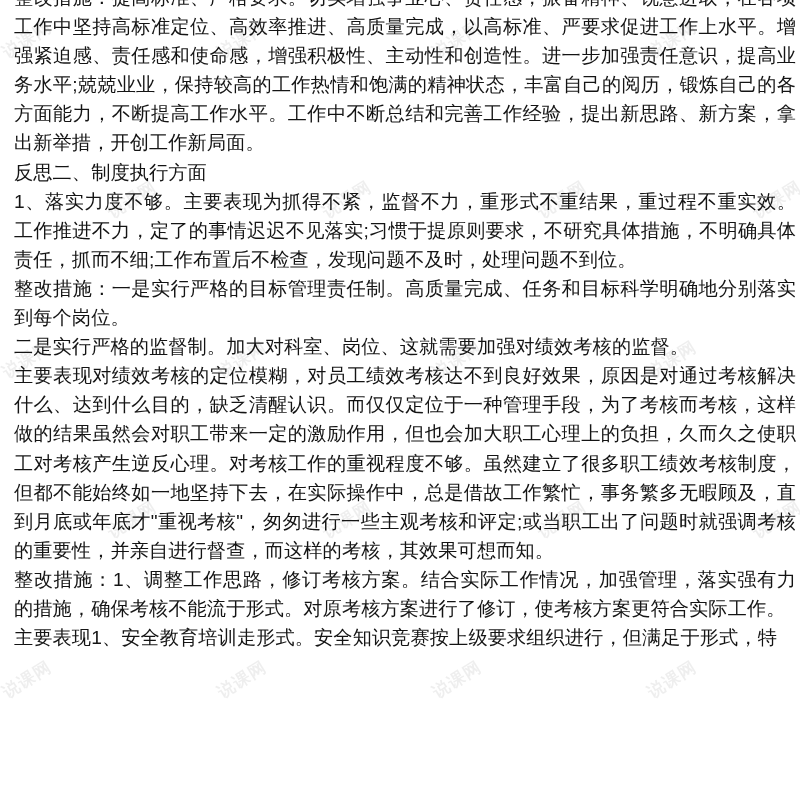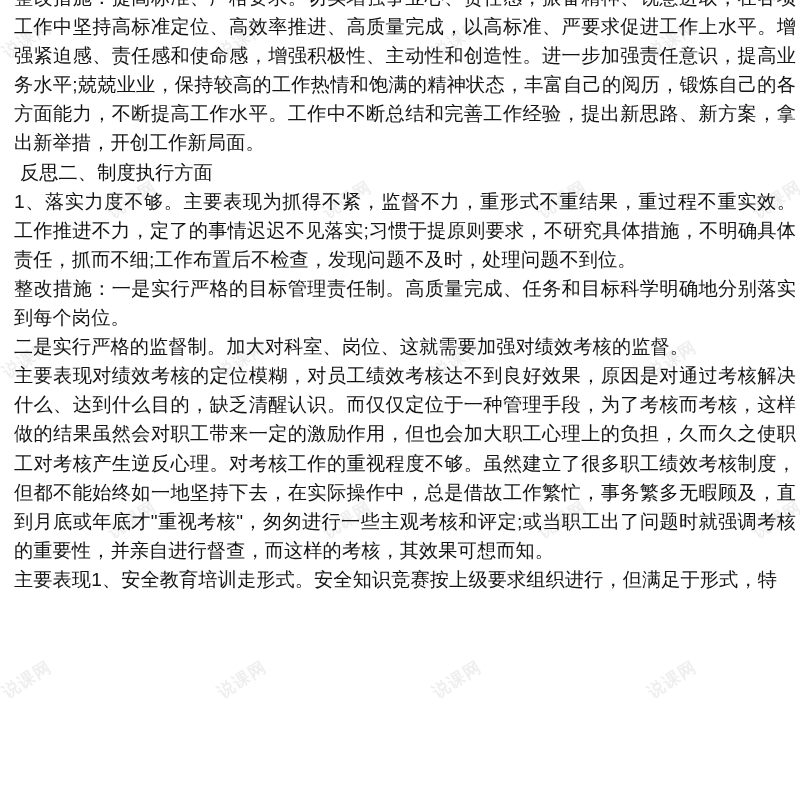--- a/index.html
+++ b/index.html
@@ -62,21 +62,20 @@
     color: #141414;
     letter-spacing: 0.1px;
     word-break: break-all;
   }
   .para.clipped-top {
     
     margin-top: -17px;
   }
   .para.heading {
     text-align: left;
-    margin-left: 6px;
   }
 </style>
 </head>
 <body>
 
 <div id="page">
 
   <div id="watermark-layer">
       <span class="wm" style="color: rgba(0, 0, 0, 0.067); transform: rotate(-32deg); left: 0px; top: 28px;">说课网</span>
       <span class="wm" style="color: rgba(0, 0, 0, 0.067); transform: rotate(-32deg); left: 215px; top: 28px;">说课网</span>
@@ -100,16 +99,17 @@
       <span class="wm" style="color: rgba(0, 0, 0, 0.067); transform: rotate(-32deg); left: 645px; top: 668px;">说课网</span>
     </div>
 
   <div id="doc-body">
       <p class="para clipped-top">整改措施：提高标准、严格要求。切实增强事业心、责任感，振奋精神、锐意进取，在各项工作中坚持高标准定位、高效率推进、高质量完成，以高标准、严要求促进工作上水平。增强紧迫感、责任感和使命感，增强积极性、主动性和创造性。进一步加强责任意识，提高业务水平;兢兢业业，保持较高的工作热情和饱满的精神状态，丰富自己的阅历，锻炼自己的各方面能力，不断提高工作水平。工作中不断总结和完善工作经验，提出新思路、新方案，拿出新举措，开创工作新局面。</p>
       <p class="para heading">反思二、制度执行方面</p>
       <p class="para">1、落实力度不够。主要表现为抓得不紧，监督不力，重形式不重结果，重过程不重实效。工作推进不力，定了的事情迟迟不见落实;习惯于提原则要求，不研究具体措施，不明确具体责任，抓而不细;工作布置后不检查，发现问题不及时，处理问题不到位。</p>
       <p class="para">整改措施：一是实行严格的目标管理责任制。高质量完成、任务和目标科学明确地分别落实到每个岗位。</p>
       <p class="para">二是实行严格的监督制。加大对科室、岗位、这就需要加强对绩效考核的监督。</p>
       <p class="para">主要表现对绩效考核的定位模糊，对员工绩效考核达不到良好效果，原因是对通过考核解决什么、达到什么目的，缺乏清醒认识。而仅仅定位于一种管理手段，为了考核而考核，这样做的结果虽然会对职工带来一定的激励作用，但也会加大职工心理上的负担，久而久之使职工对考核产生逆反心理。对考核工作的重视程度不够。虽然建立了很多职工绩效考核制度，但都不能始终如一地坚持下去，在实际操作中，总是借故工作繁忙，事务繁多无暇顾及，直到月底或年底才"重视考核"，匆匆进行一些主观考核和评定;或当职工出了问题时就强调考核的重要性，并亲自进行督查，而这样的考核，其效果可想而知。</p>
+      <p class="para">整改措施：1、调整工作思路，修订考核方案。结合实际工作情况，加强管理，落实强有力的措施，确保考核不能流于形式。对原考核方案进行了修订，使考核方案更符合实际工作。</p>
       <p class="para">主要表现1、安全教育培训走形式。安全知识竞赛按上级要求组织进行，但满足于形式，特</p>
     </div>
 
 </div>
 
 </body></html>

